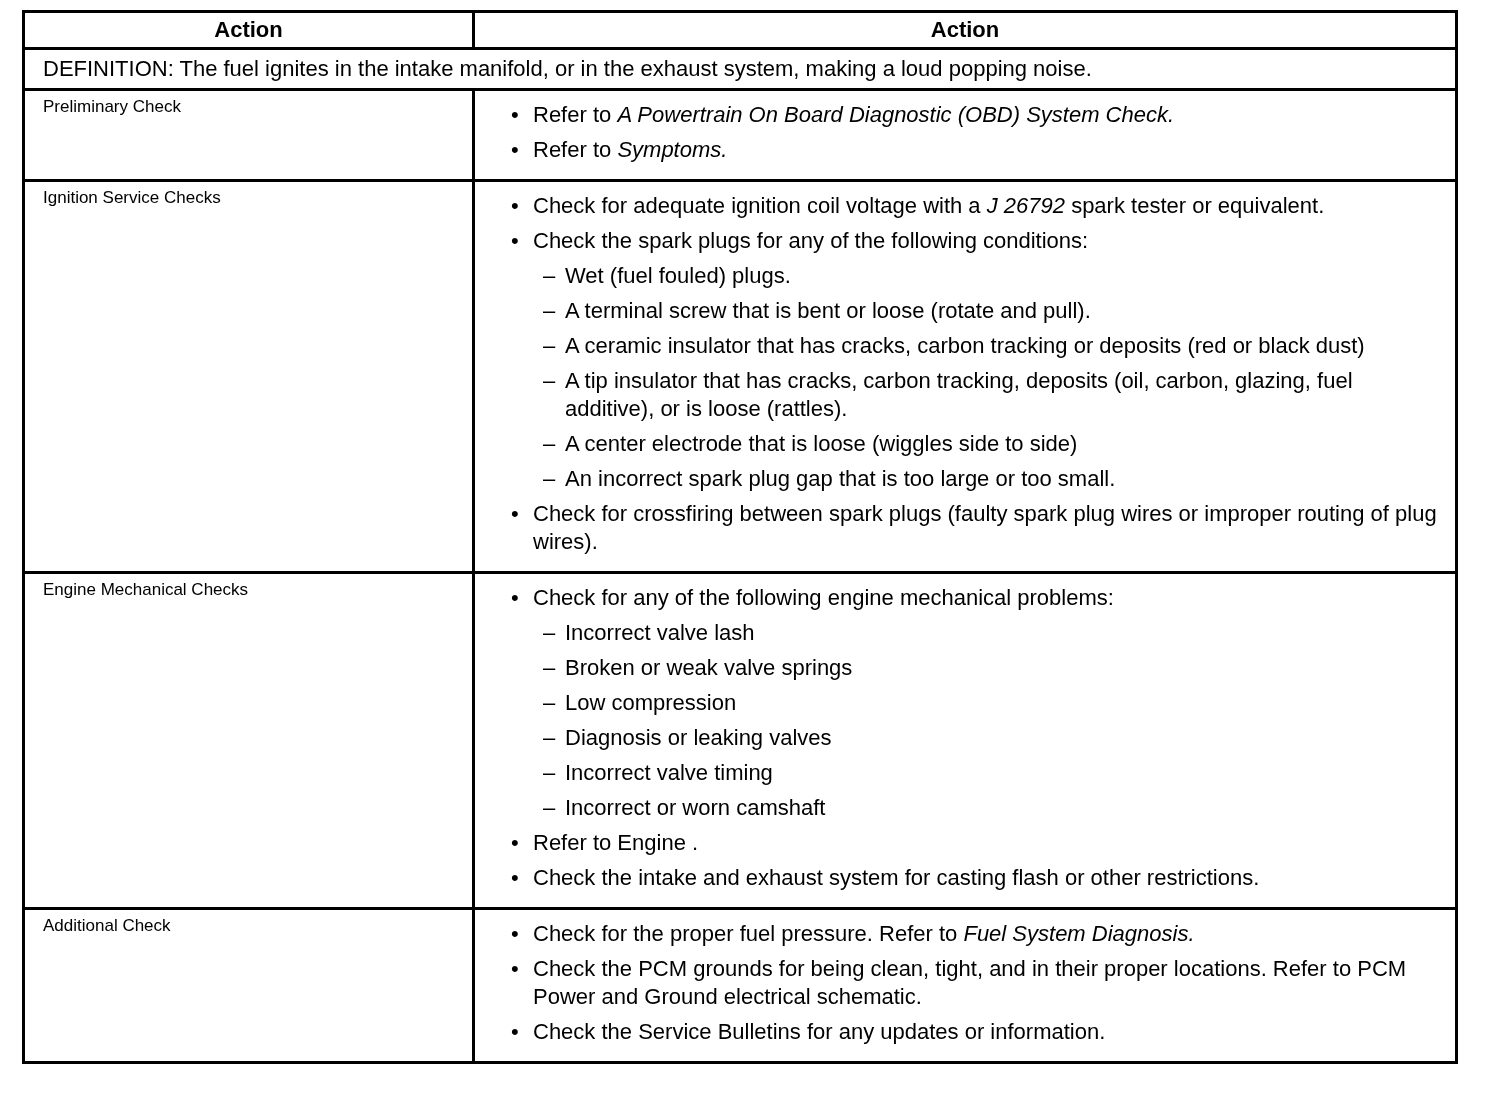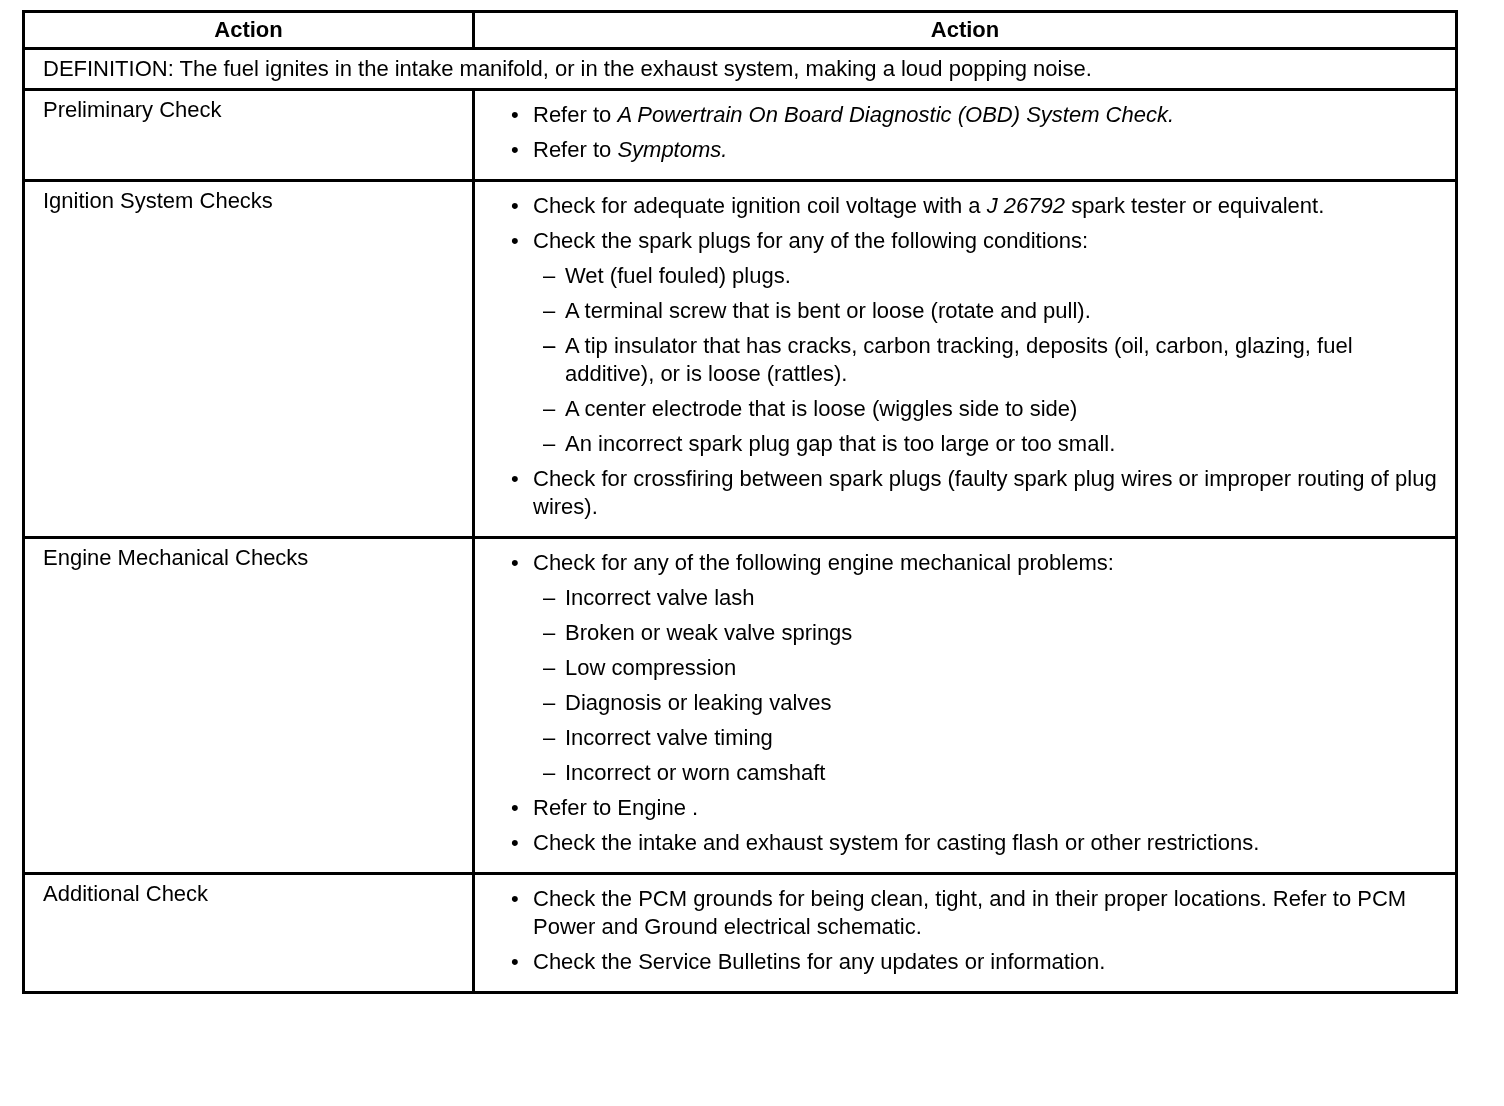--- a/index.html
+++ b/index.html
@@ -1,20 +1,20 @@
 <!DOCTYPE html>
 <html><head>
 <meta charset="utf-8">
 <style>
   html, body { margin: 0; padding: 0; background: #ffffff; }
   body { width: 1504px; height: 1106px; position: relative; font-family: "Liberation Sans", sans-serif; color: #000; }
   .tbl { position: absolute; left: 22px; top: 10px; width: 1436px; border: 3px solid #000; box-sizing: border-box; }
   .row { display: flex; border-bottom: 3px solid #000; }
   .row:last-child { border-bottom: none; }
-  .c1 { width: 450px; border-right: 3px solid #000; box-sizing: border-box; padding: 6px 0 0 18px; font-size: 22px; }
+  .c1 { width: 450px; border-right: 3px solid #000; box-sizing: border-box; padding: 6px 0 0 18px; font-size: 17px; }
   .c2 { flex: 1; box-sizing: border-box; padding: 10px 18px 8px 36px; font-size: 22px; }
   .head .c1, .head .c2 { font-weight: bold; text-align: center; padding: 4px 0 4px 0; font-size: 22px; }
   .def { padding: 6px 18px; font-size: 22px; text-align: center; }
   ul { list-style: none; margin: 0; padding: 0; }
   li { position: relative; line-height: 28px; margin-bottom: 7px; }
   li.b { padding-left: 22px; }
   li.b::before { content: "\2022"; position: absolute; left: 0; }
   li.d { padding-left: 54px; }
   li.d .dash { position: absolute; left: 32px; }
   i { }
@@ -34,28 +34,28 @@
 <div class="row">
       <div class="c1">Preliminary Check</div>
       <div class="c2">
         <ul>
           <li class="b"><span>Refer to </span><i>A Powertrain On Board Diagnostic (OBD) System Check.</i></li>
           <li class="b"><span>Refer to </span><i>Symptoms.</i></li>
         </ul>
       </div>
     </div>
     <div class="row">
-      <div class="c1">Ignition System Checks</div>
+      <div class="c1">Ignition Service Checks</div>
       <div class="c2">
         <ul>
           <li class="b"><span>Check for adequate ignition coil voltage with a </span><i>J 26792</i><span> spark tester or equivalent.</span></li>
           <li class="b"><span>Check the spark plugs for any of the following conditions:</span></li>
           <li class="d"><span class="dash">–</span><span>Wet (fuel fouled) plugs.</span></li>
           <li class="d"><span class="dash">–</span><span>A terminal screw that is bent or loose (rotate and pull).</span></li>
-          <li class="d"><span class="dash">–</span></li>
+          <li class="d"><span class="dash">–</span><span>A ceramic insulator that has cracks, carbon tracking or deposits (red or black dust)</span></li>
           <li class="d"><span class="dash">–</span><span>A tip insulator that has cracks, carbon tracking, deposits (oil, carbon, glazing, fuel additive), or is loose (rattles).</span></li>
           <li class="d"><span class="dash">–</span><span>A center electrode that is loose (wiggles side to side)</span></li>
           <li class="d"><span class="dash">–</span><span>An incorrect spark plug gap that is too large or too small.</span></li>
           <li class="b"><span>Check for crossfiring between spark plugs (faulty spark plug wires or improper routing of plug wires).</span></li>
         </ul>
       </div>
     </div>
     <div class="row">
       <div class="c1">Engine Mechanical Checks</div>
       <div class="c2">
@@ -69,18 +69,19 @@
           <li class="d"><span class="dash">–</span><span>Incorrect or worn camshaft</span></li>
           <li class="b"><span>Refer to Engine .</span></li>
           <li class="b"><span>Check the intake and exhaust system for casting flash or other restrictions.</span></li>
         </ul>
       </div>
     </div>
     <div class="row">
       <div class="c1">Additional Check</div>
       <div class="c2">
         <ul>
+          <li class="b"><span>Check for the proper fuel pressure. Refer to </span><i>Fuel System Diagnosis.</i></li>
           <li class="b"><span>Check the PCM grounds for being clean, tight, and in their proper locations. Refer to PCM Power and Ground electrical schematic.</span></li>
           <li class="b"><span>Check the Service Bulletins for any updates or information.</span></li>
         </ul>
       </div>
     </div>
   </div>
 
 </body></html>

